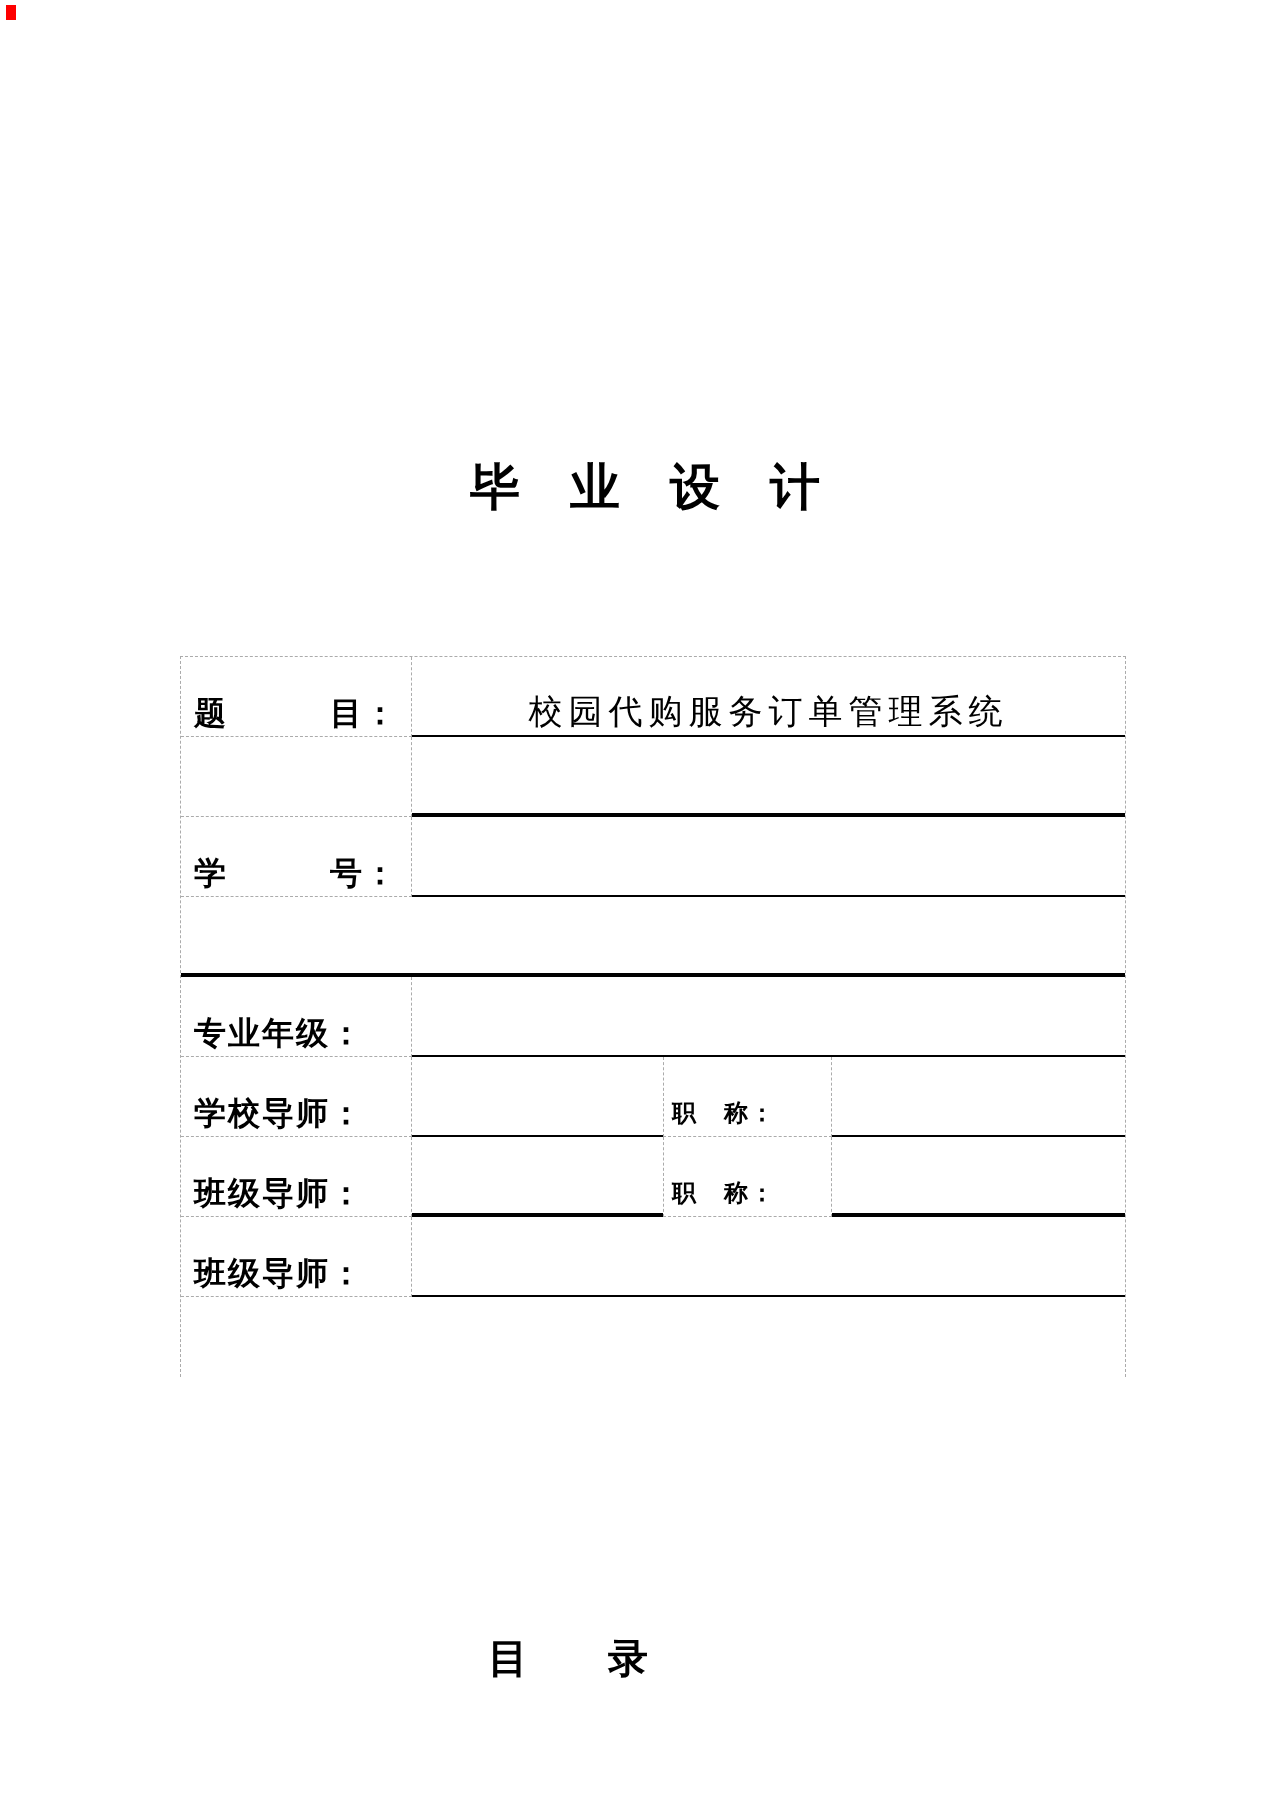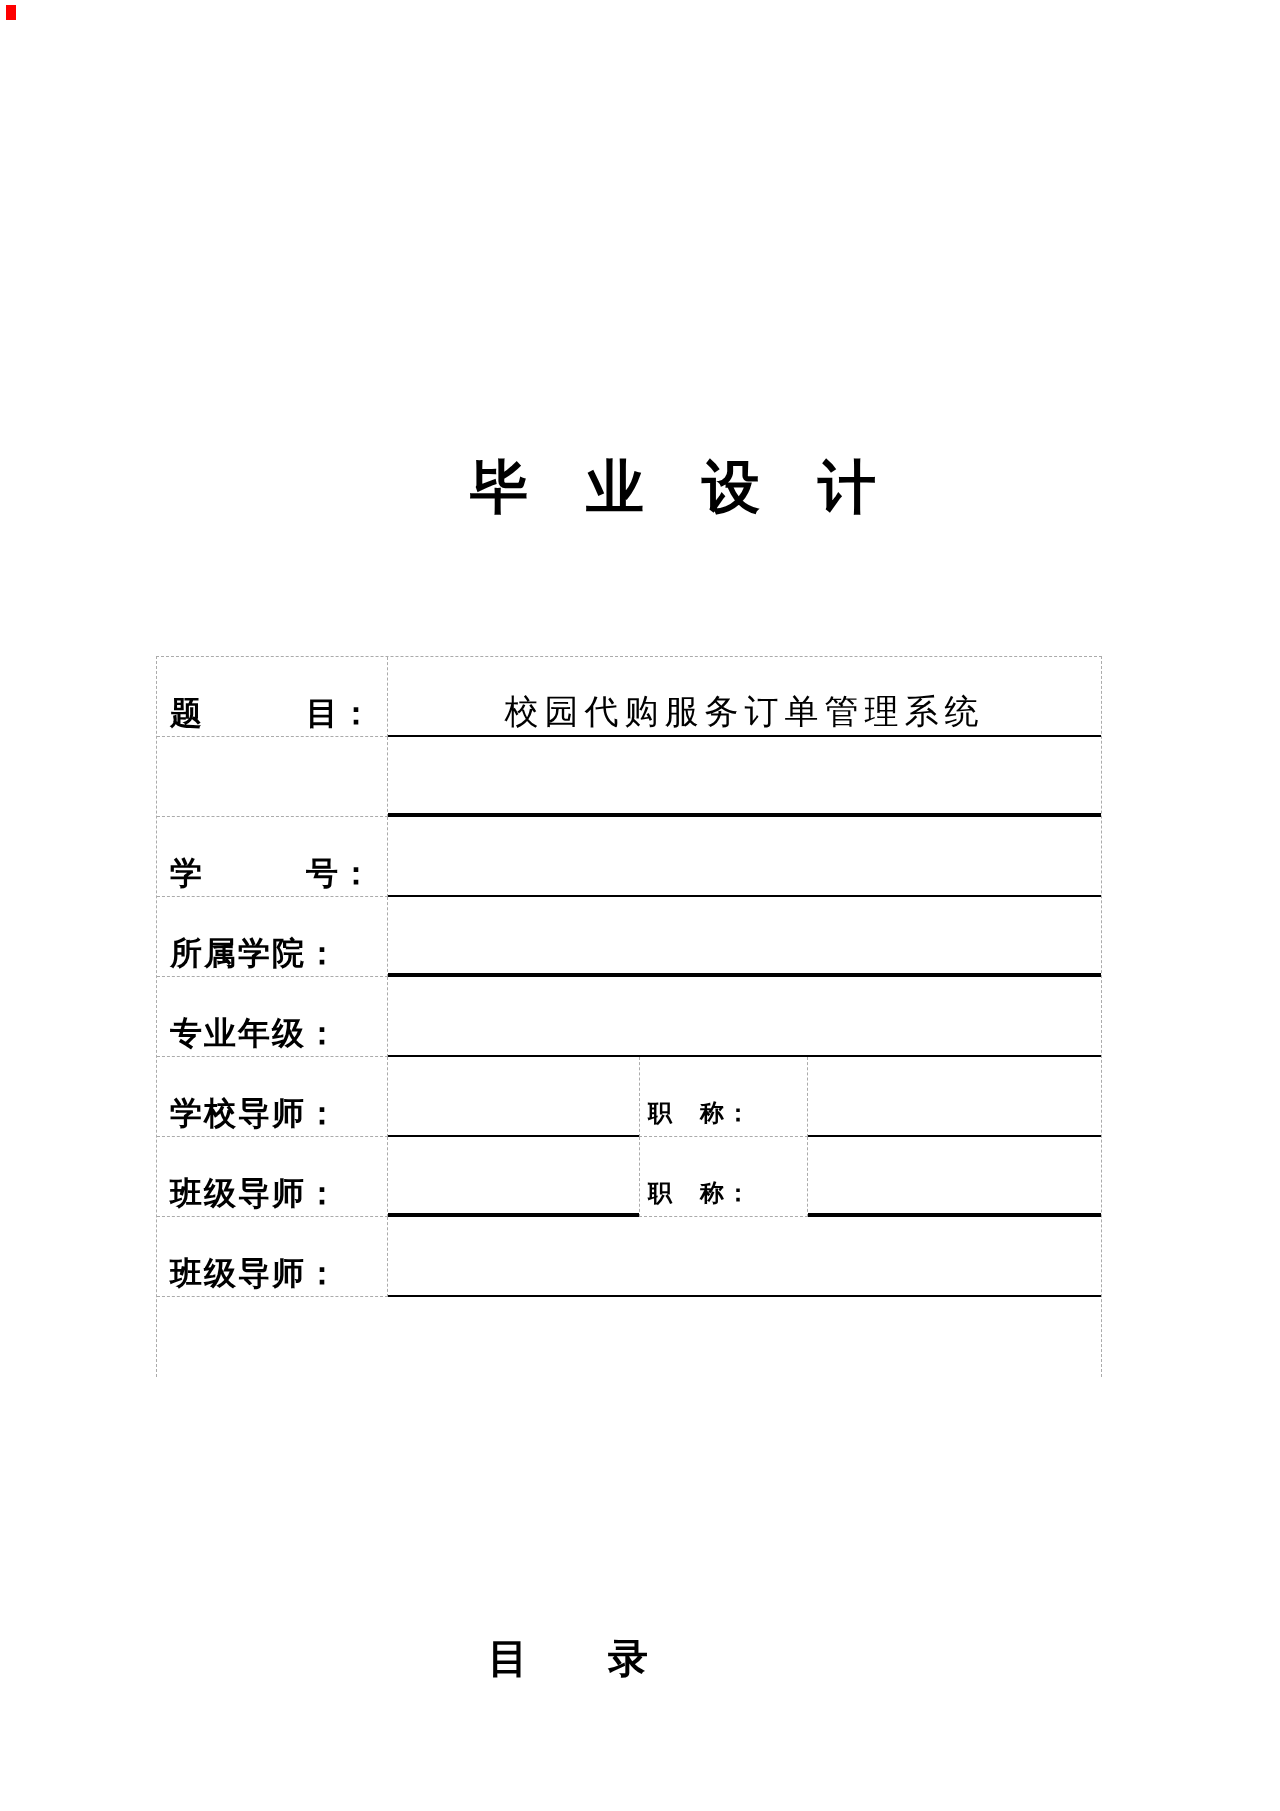--- a/index.html
+++ b/index.html
@@ -17,29 +17,29 @@
     position: absolute; left: 6px; top: 5px;
     width: 10px; height: 15px;
     background: #fe0000;
   }
 
   
   .doc-title {
     position: absolute; left: 470px; top: 462px;
     font-family: "Liberation Sans", "DejaVu Sans", sans-serif;
     font-weight: 700;
-    font-size: 58px;
+    font-size: 50px;
     line-height: 50px;
     letter-spacing: 0px;
     white-space: pre;
   }
 
   
   .form-table {
-    position: absolute; left: 156px; top: 656px;
+    position: absolute; left: 180px; top: 656px;
     width: 946px; height: 721px;
     border-top: 1px dashed #ababab;
     border-left: 1px dashed #ababab;
     border-right: 1px dashed #ababab;
   }
   .row { display: flex; height: 80px; width: 100%; }
   .label-cell {
     width: 231px; min-width: 231px;
     border-right: 1px dashed #ababab;
     border-bottom: 1px dashed #ababab;
@@ -108,21 +108,20 @@
       <div class="value-cell thick"></div>
     </div>
 
 
     <div class="row">
       <div class="label-cell">学　　　号：</div>
       <div class="value-cell"></div>
     </div>
 
     <div class="row">
-      <div class="label-cell">所属学院：</div>
       <div class="value-cell thick"></div>
     </div>
 
     <div class="row">
       <div class="label-cell">专业年级：</div>
       <div class="value-cell"></div>
     </div>
 
     <div class="row">
       <div class="label-cell">学校导师：</div>

